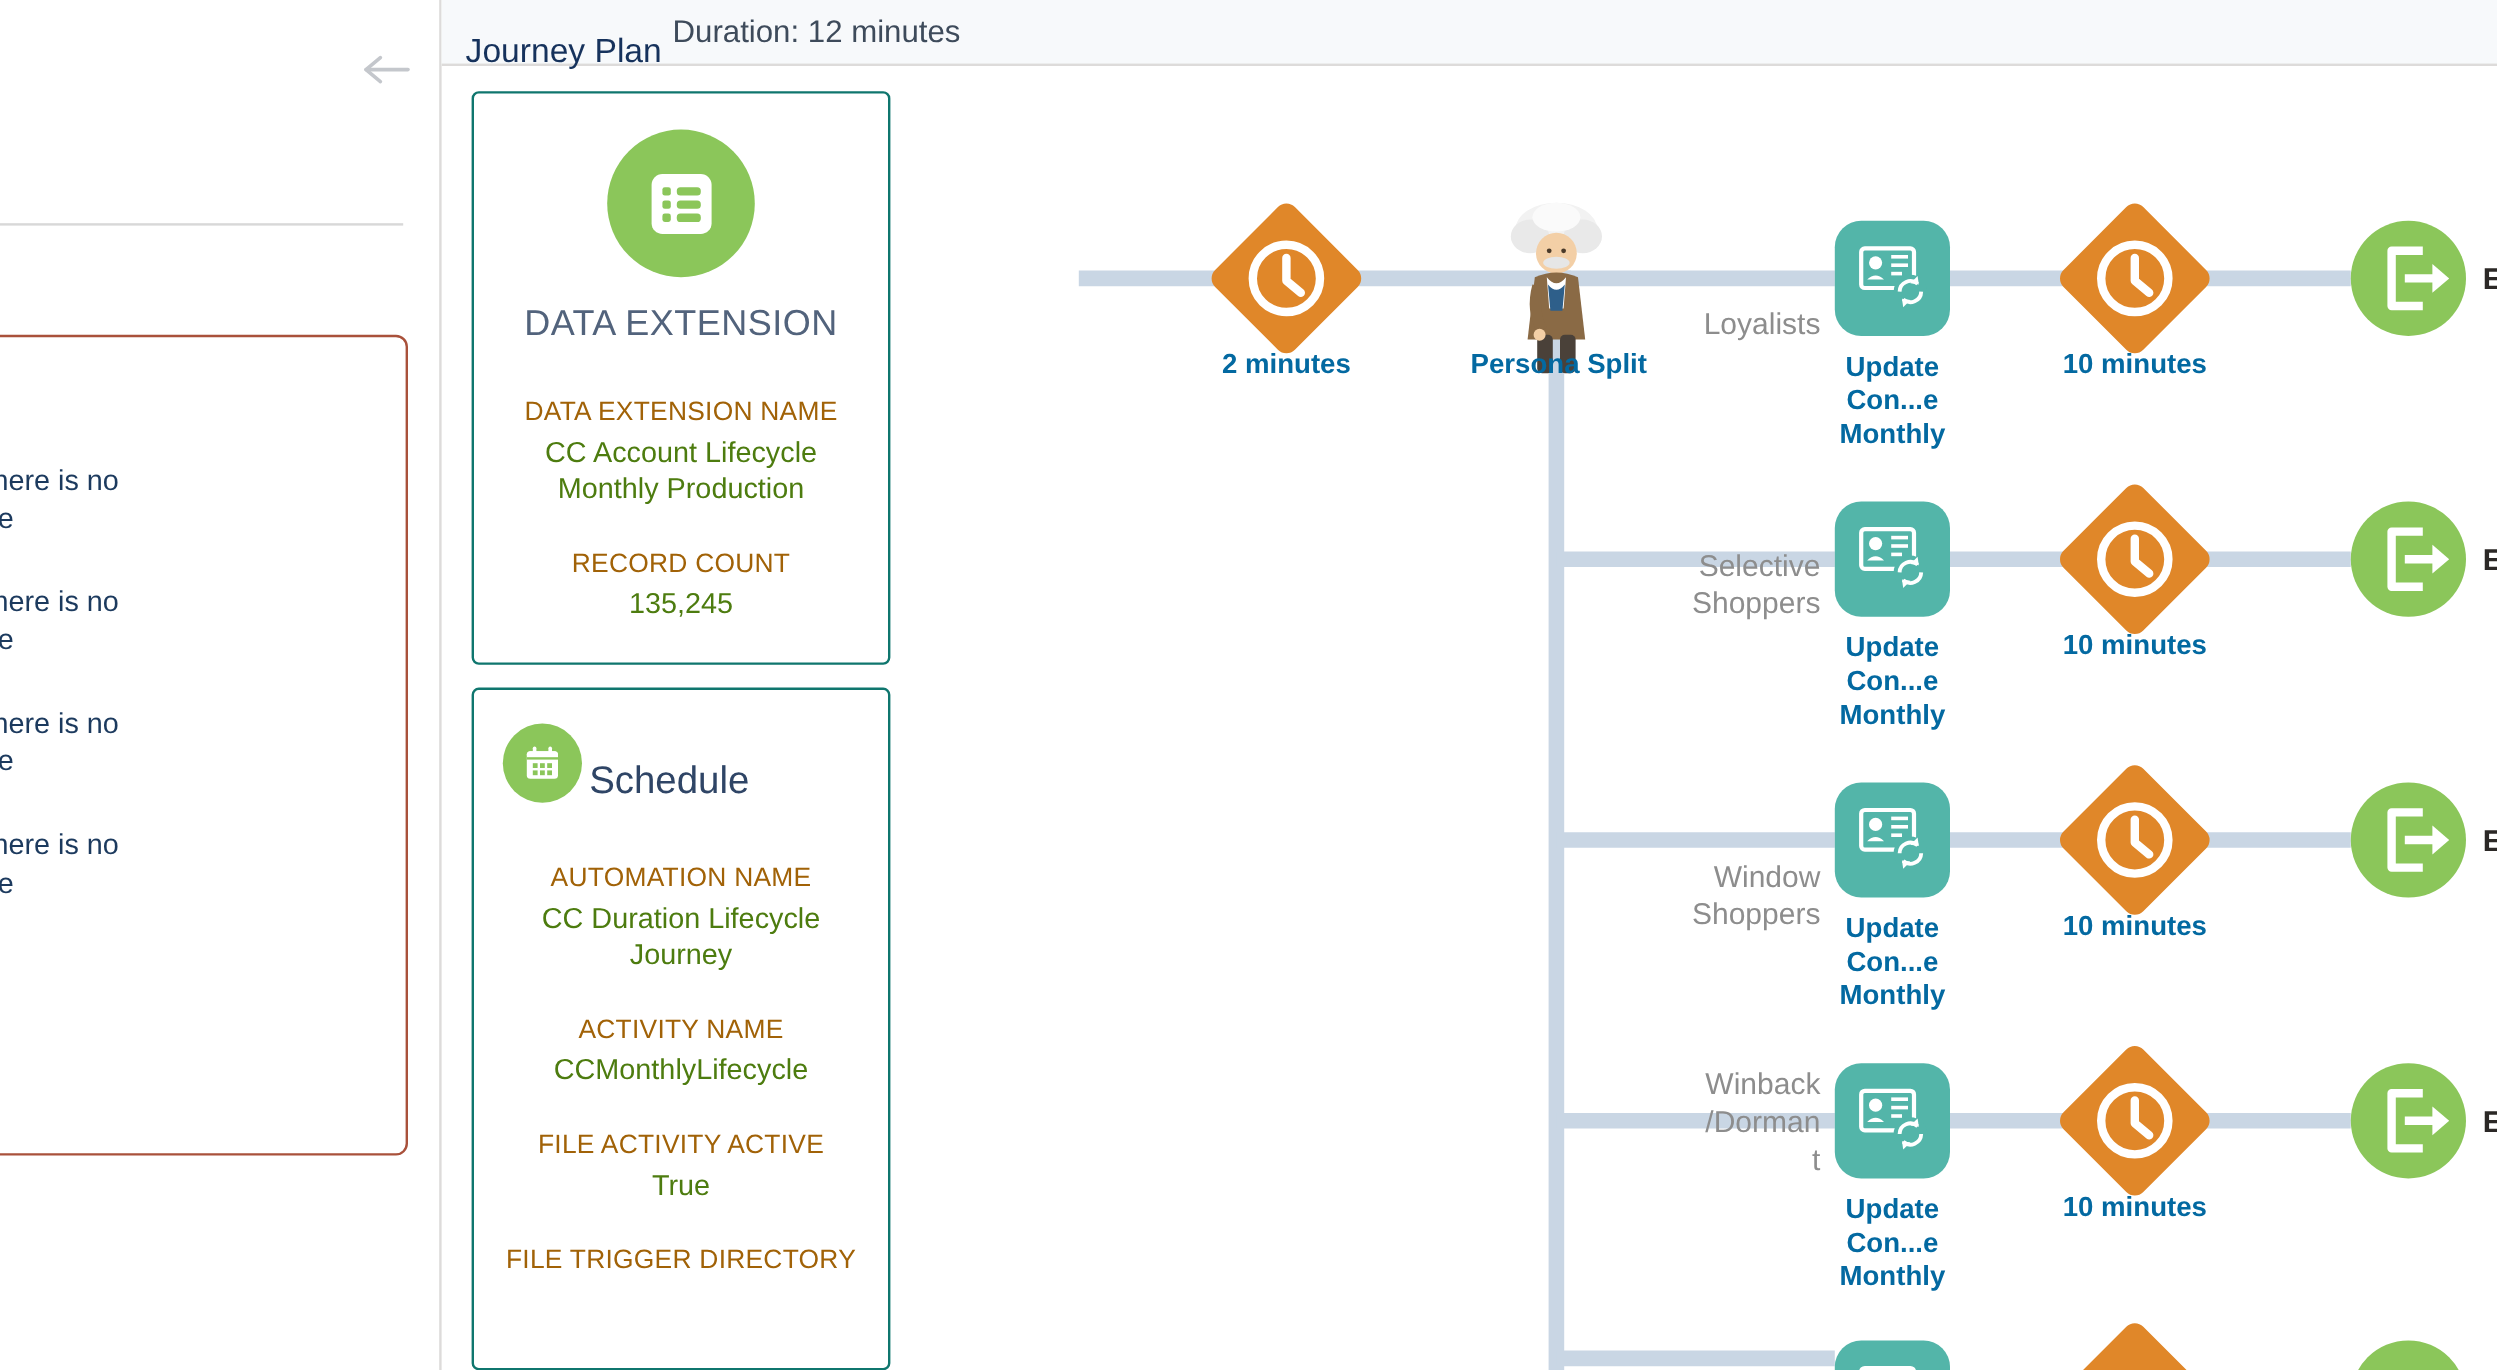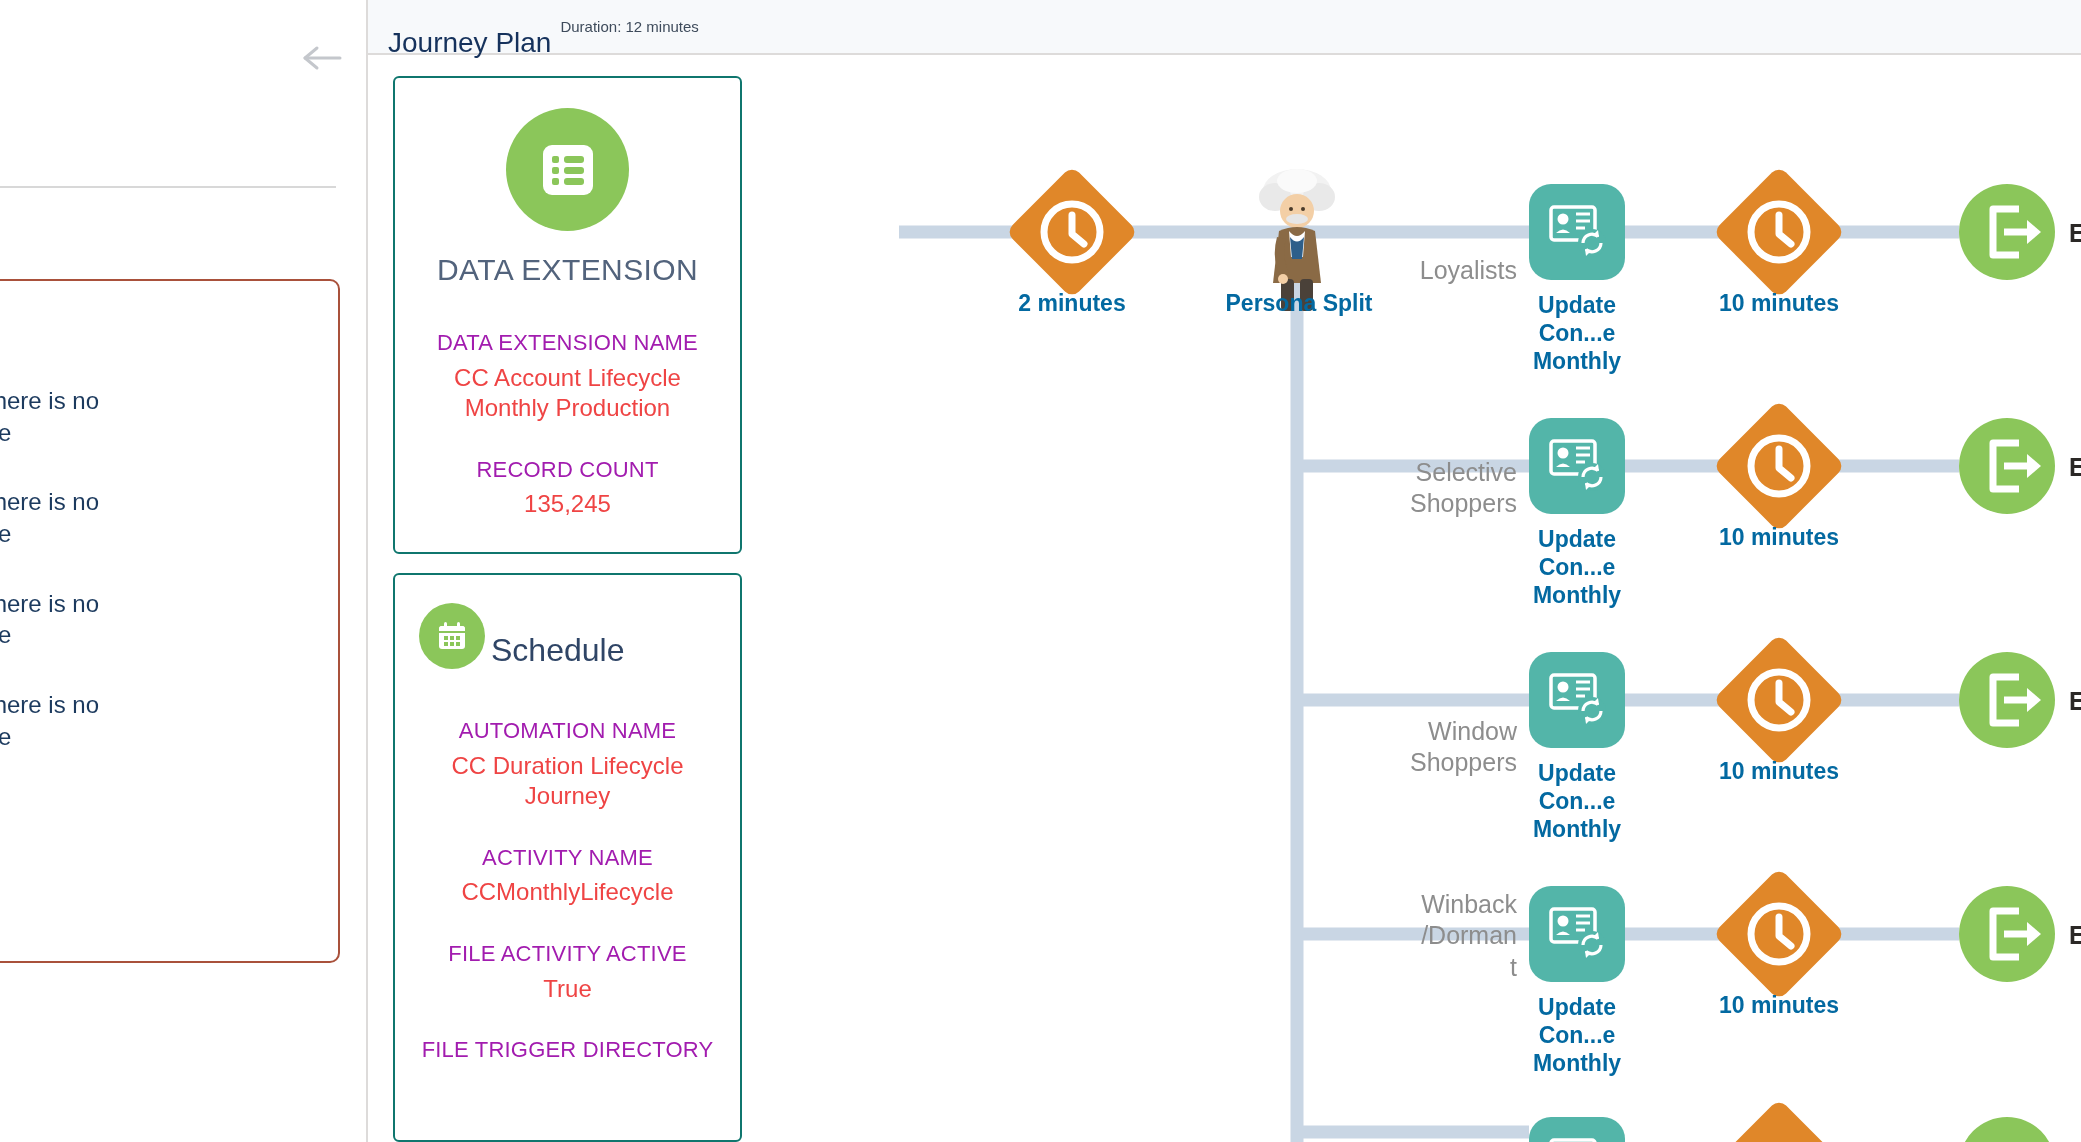--- a/index.html
+++ b/index.html
@@ -75,21 +75,21 @@
     padding-left: 20px;
     gap: 9px;
   }
   .header-title {
     font-size: 28px;
     color: #16325c;
     font-weight: 400;
     margin-top: 32px;
   }
   .header-sub {
-    font-size: 15px;
+    font-size: 26px;
     color: #3e4b5b;
     font-weight: 400;
     padding-bottom: 1px;
   }
 
   
   .back-arrow {
     position: absolute;
     left: 300px; top: 36px;
     width: 44px; height: 44px;
@@ -118,28 +118,28 @@
     display: flex; align-items: center; justify-content: center;
   }
   .de-heading {
     font-size: 30px;
     color: #52637c;
     letter-spacing: .4px;
     margin-bottom: 42px;
   }
   .fld-label {
     font-size: 22px;
-    color: #a21caf;
+    color: #a16207;
     letter-spacing: .2px;
     margin-bottom: 6px;
     line-height: 1.25;
   }
   .fld-value {
     font-size: 24px;
-    color: #ef4444;
+    color: #4d7c0f;
     line-height: 1.28;
     margin-bottom: 32px;
   }
 
   .sched-head {
     display: flex; align-items: flex-end; gap: 6px;
     margin-bottom: 48px;
     padding-left: 6px;
   }
   .sched-badge {

